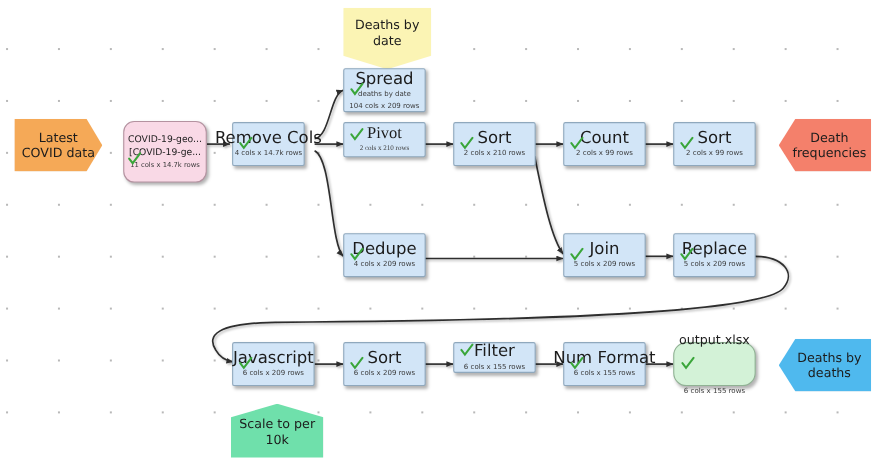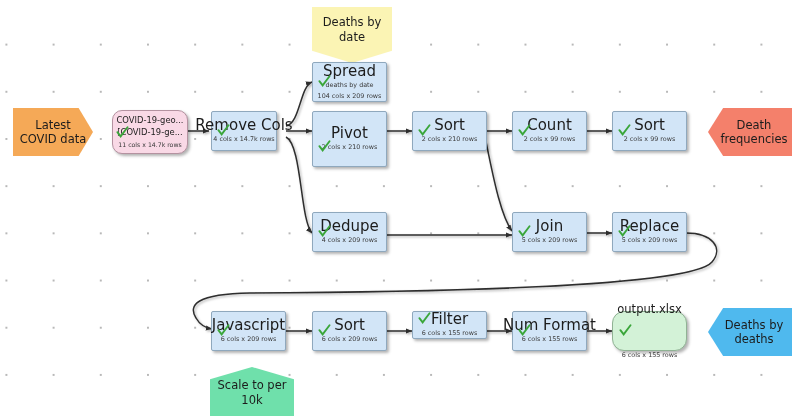--- a/index.html
+++ b/index.html
@@ -244,21 +244,21 @@
     </div>
   </div>
 
   <div class="note note-up" style="left:210px; top:367px; width:84px; height:45px; background-color:#6fe0ab;">
     <div>
       <div>Scale to per</div>
       <div>10k</div>
     </div>
   </div>
 
-  <div class="node datanode" style="left:112px; top:110px; width:76px; height:44px;">
+  <div class="node datanode" style="left:112px; top:110px; width:76px; height:56px;">
     <svg class="check" viewBox="0 0 14 14">
       <path d="M1.5,6.6 L5,11.2 L12.4,1.4" stroke="#3aa63a" stroke-width="2" fill="none" stroke-linecap="round"></path>
     </svg>
     <div class="title">COVID-19-geo...</div>
     <div class="title">[COVID-19-ge...</div>
     <div class="sub">11 cols x 14.7k rows</div>
   </div>
 
   <div class="node proc" style="left:211px; top:111px; width:66px; height:40px;">
     <svg class="check" viewBox="0 0 14 14">
@@ -270,21 +270,21 @@
 
   <div class="node proc" style="left:312px; top:62px; width:75px; height:40px;">
     <svg class="check" viewBox="0 0 14 14">
       <path d="M1.5,6.6 L5,11.2 L12.4,1.4" stroke="#3aa63a" stroke-width="2" fill="none" stroke-linecap="round"></path>
     </svg>
     <div class="title">Spread</div>
     <div class="sub">deaths by date</div>
     <div class="sub2">104 cols x 209 rows</div>
   </div>
 
-  <div class="node proc" style="left:312px; top:111px; width:75px; height:56px;">
+  <div class="node proc" style="left:312px; top:111px; width:75px; height:32px;font-family:Liberation Serif, serif;">
     <svg class="check" viewBox="0 0 14 14">
       <path d="M1.5,6.6 L5,11.2 L12.4,1.4" stroke="#3aa63a" stroke-width="2" fill="none" stroke-linecap="round"></path>
     </svg>
     <div class="title">Pivot</div>
     <div class="sub">2 cols x 210 rows</div>
   </div>
 
   <div class="node proc" style="left:412px; top:111px; width:75px; height:40px;">
     <svg class="check" viewBox="0 0 14 14">
       <path d="M1.5,6.6 L5,11.2 L12.4,1.4" stroke="#3aa63a" stroke-width="2" fill="none" stroke-linecap="round"></path>

